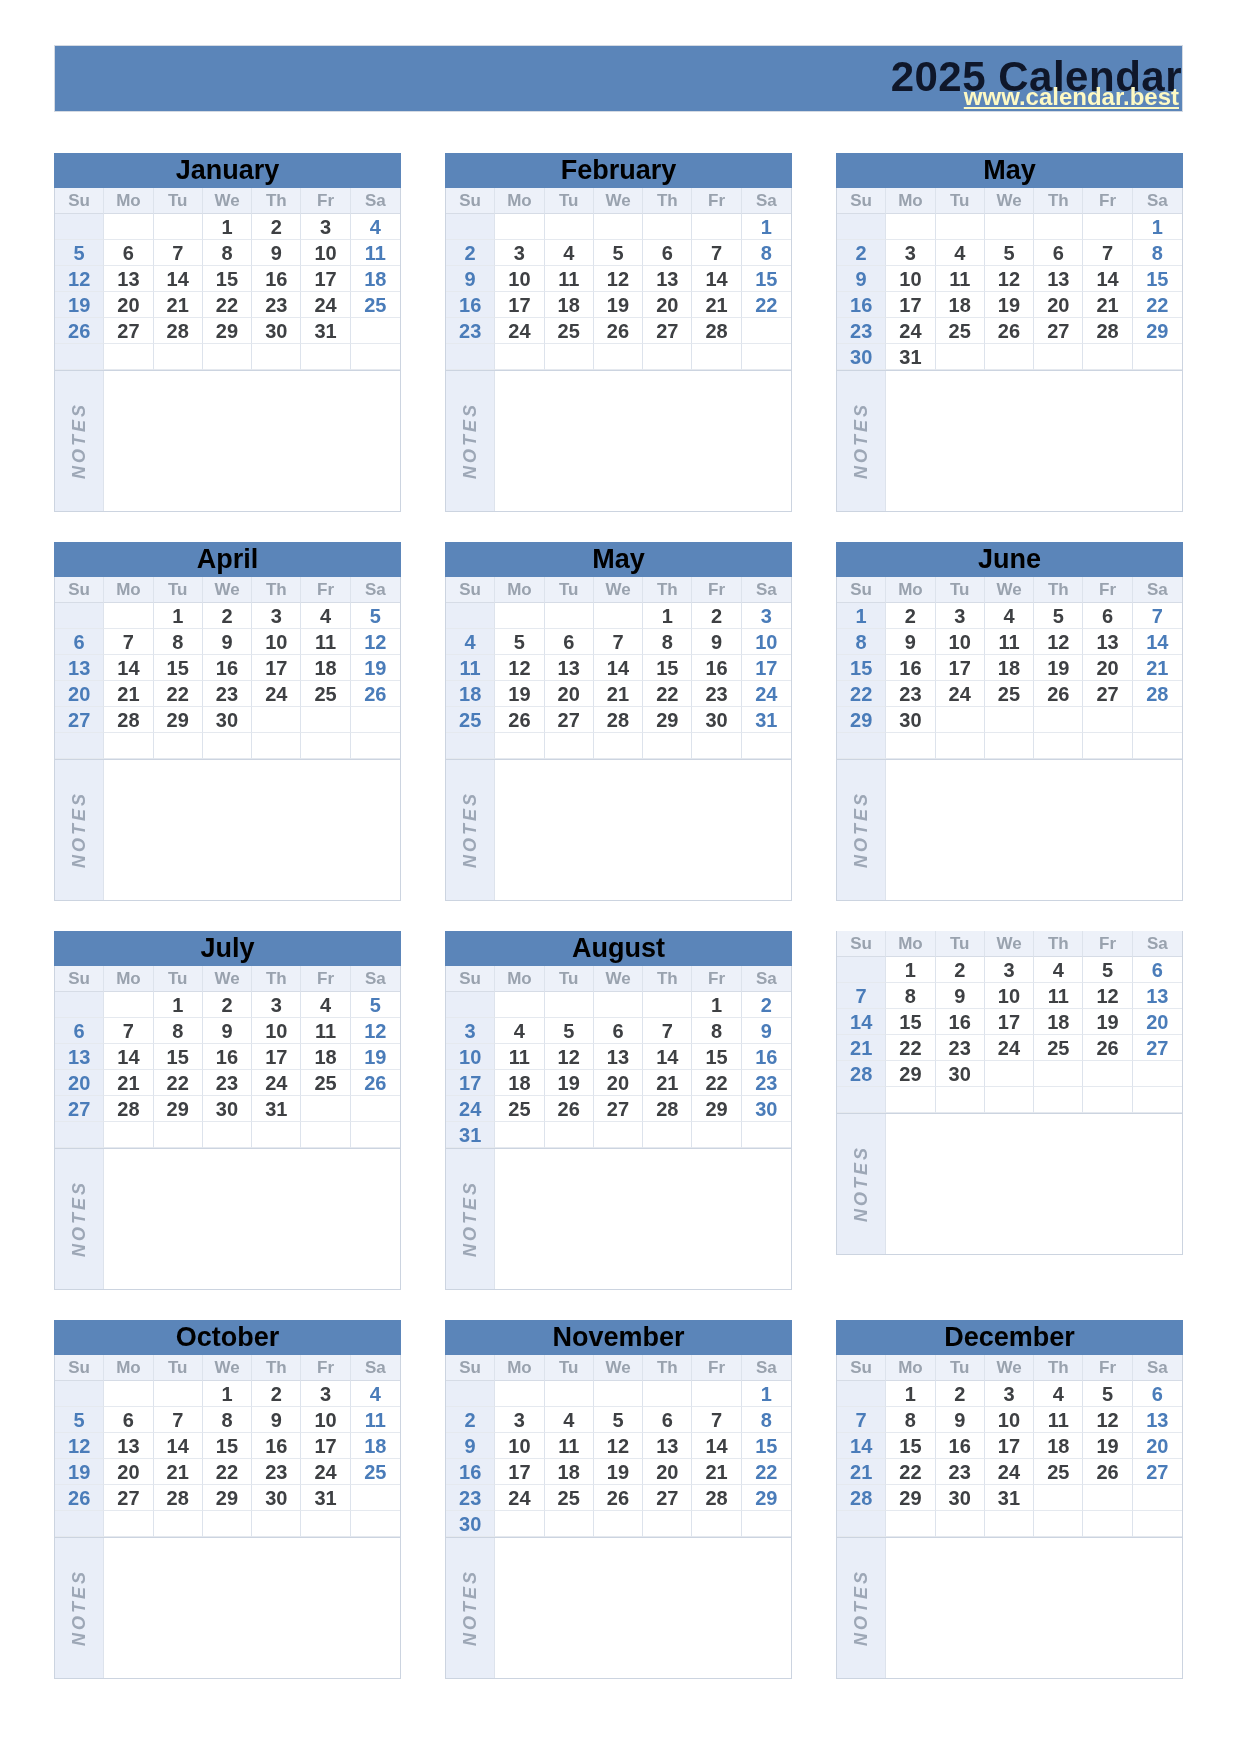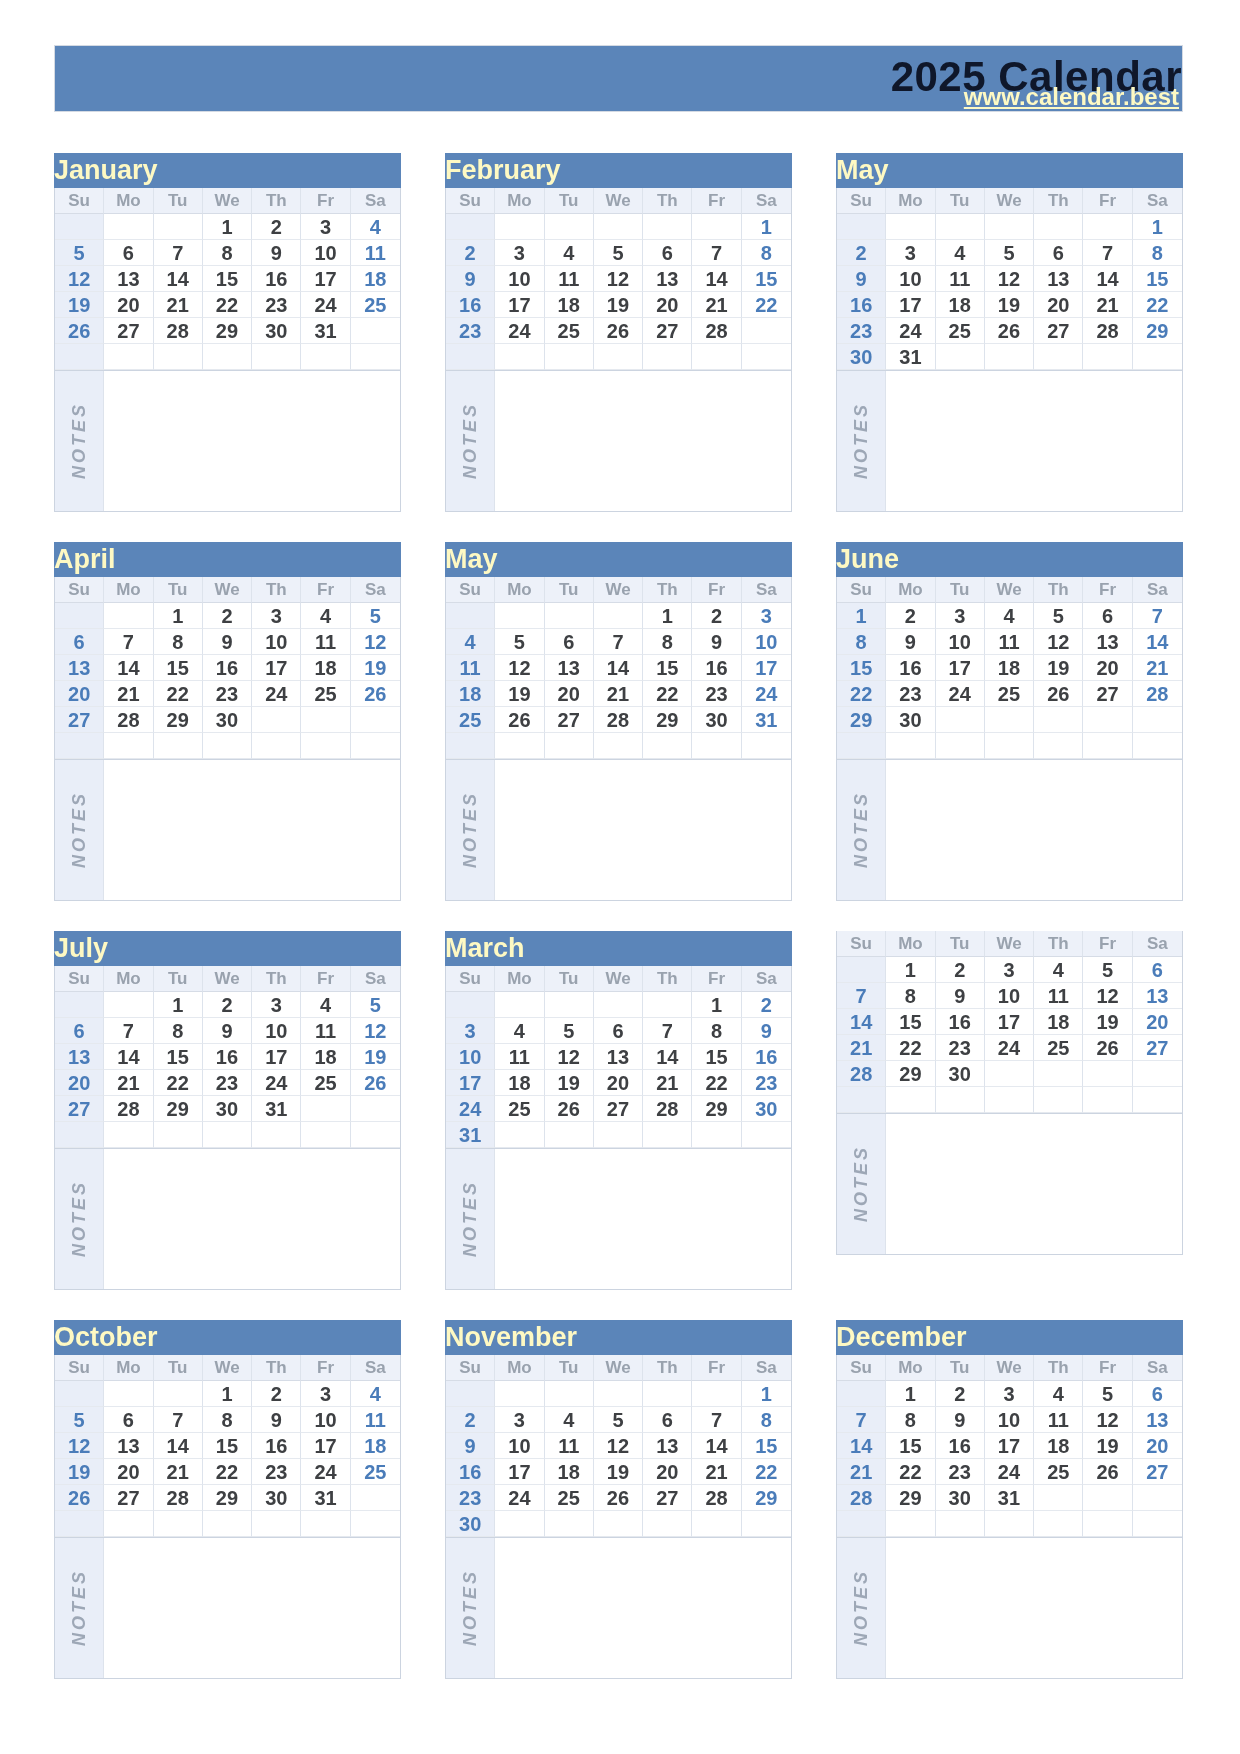--- a/index.html
+++ b/index.html
@@ -45,24 +45,25 @@
     grid-template-columns: repeat(3, 347px);
     column-gap: 44px;
     row-gap: 30px;
   }
 
   .month { width: 347px; }
 
   .month-title {
     height: 35px;
     background: #5b85b9;
-    color: #fef9c3;
+    color: #000000;
     font-weight: bold;
     font-size: 27px;
     line-height: 35px;
+    text-align: center;
   }
 
   .dgrid {
     display: grid;
     grid-template-columns: repeat(7, 1fr);
     border: 1px solid #ccd4e0;
     border-top: none;
     background: #eab308;
   }
   .dgrid > div {
@@ -540,21 +541,21 @@
         <div class="cell sat"></div>
       </div>
       <div class="notes">
         <div class="notes-label-col">
           <span>NOTES</span>
         </div>
         <div class="notes-space"></div>
       </div>
     </section>
     <section class="month">
-      <div class="month-title">March</div>
+      <div class="month-title">August</div>
       <div class="dgrid">
         <div class="dh">Su</div>
         <div class="dh">Mo</div>
         <div class="dh">Tu</div>
         <div class="dh">We</div>
         <div class="dh">Th</div>
         <div class="dh">Fr</div>
         <div class="dh">Sa</div>
         <div class="cell sun"></div>
         <div class="cell"></div>

